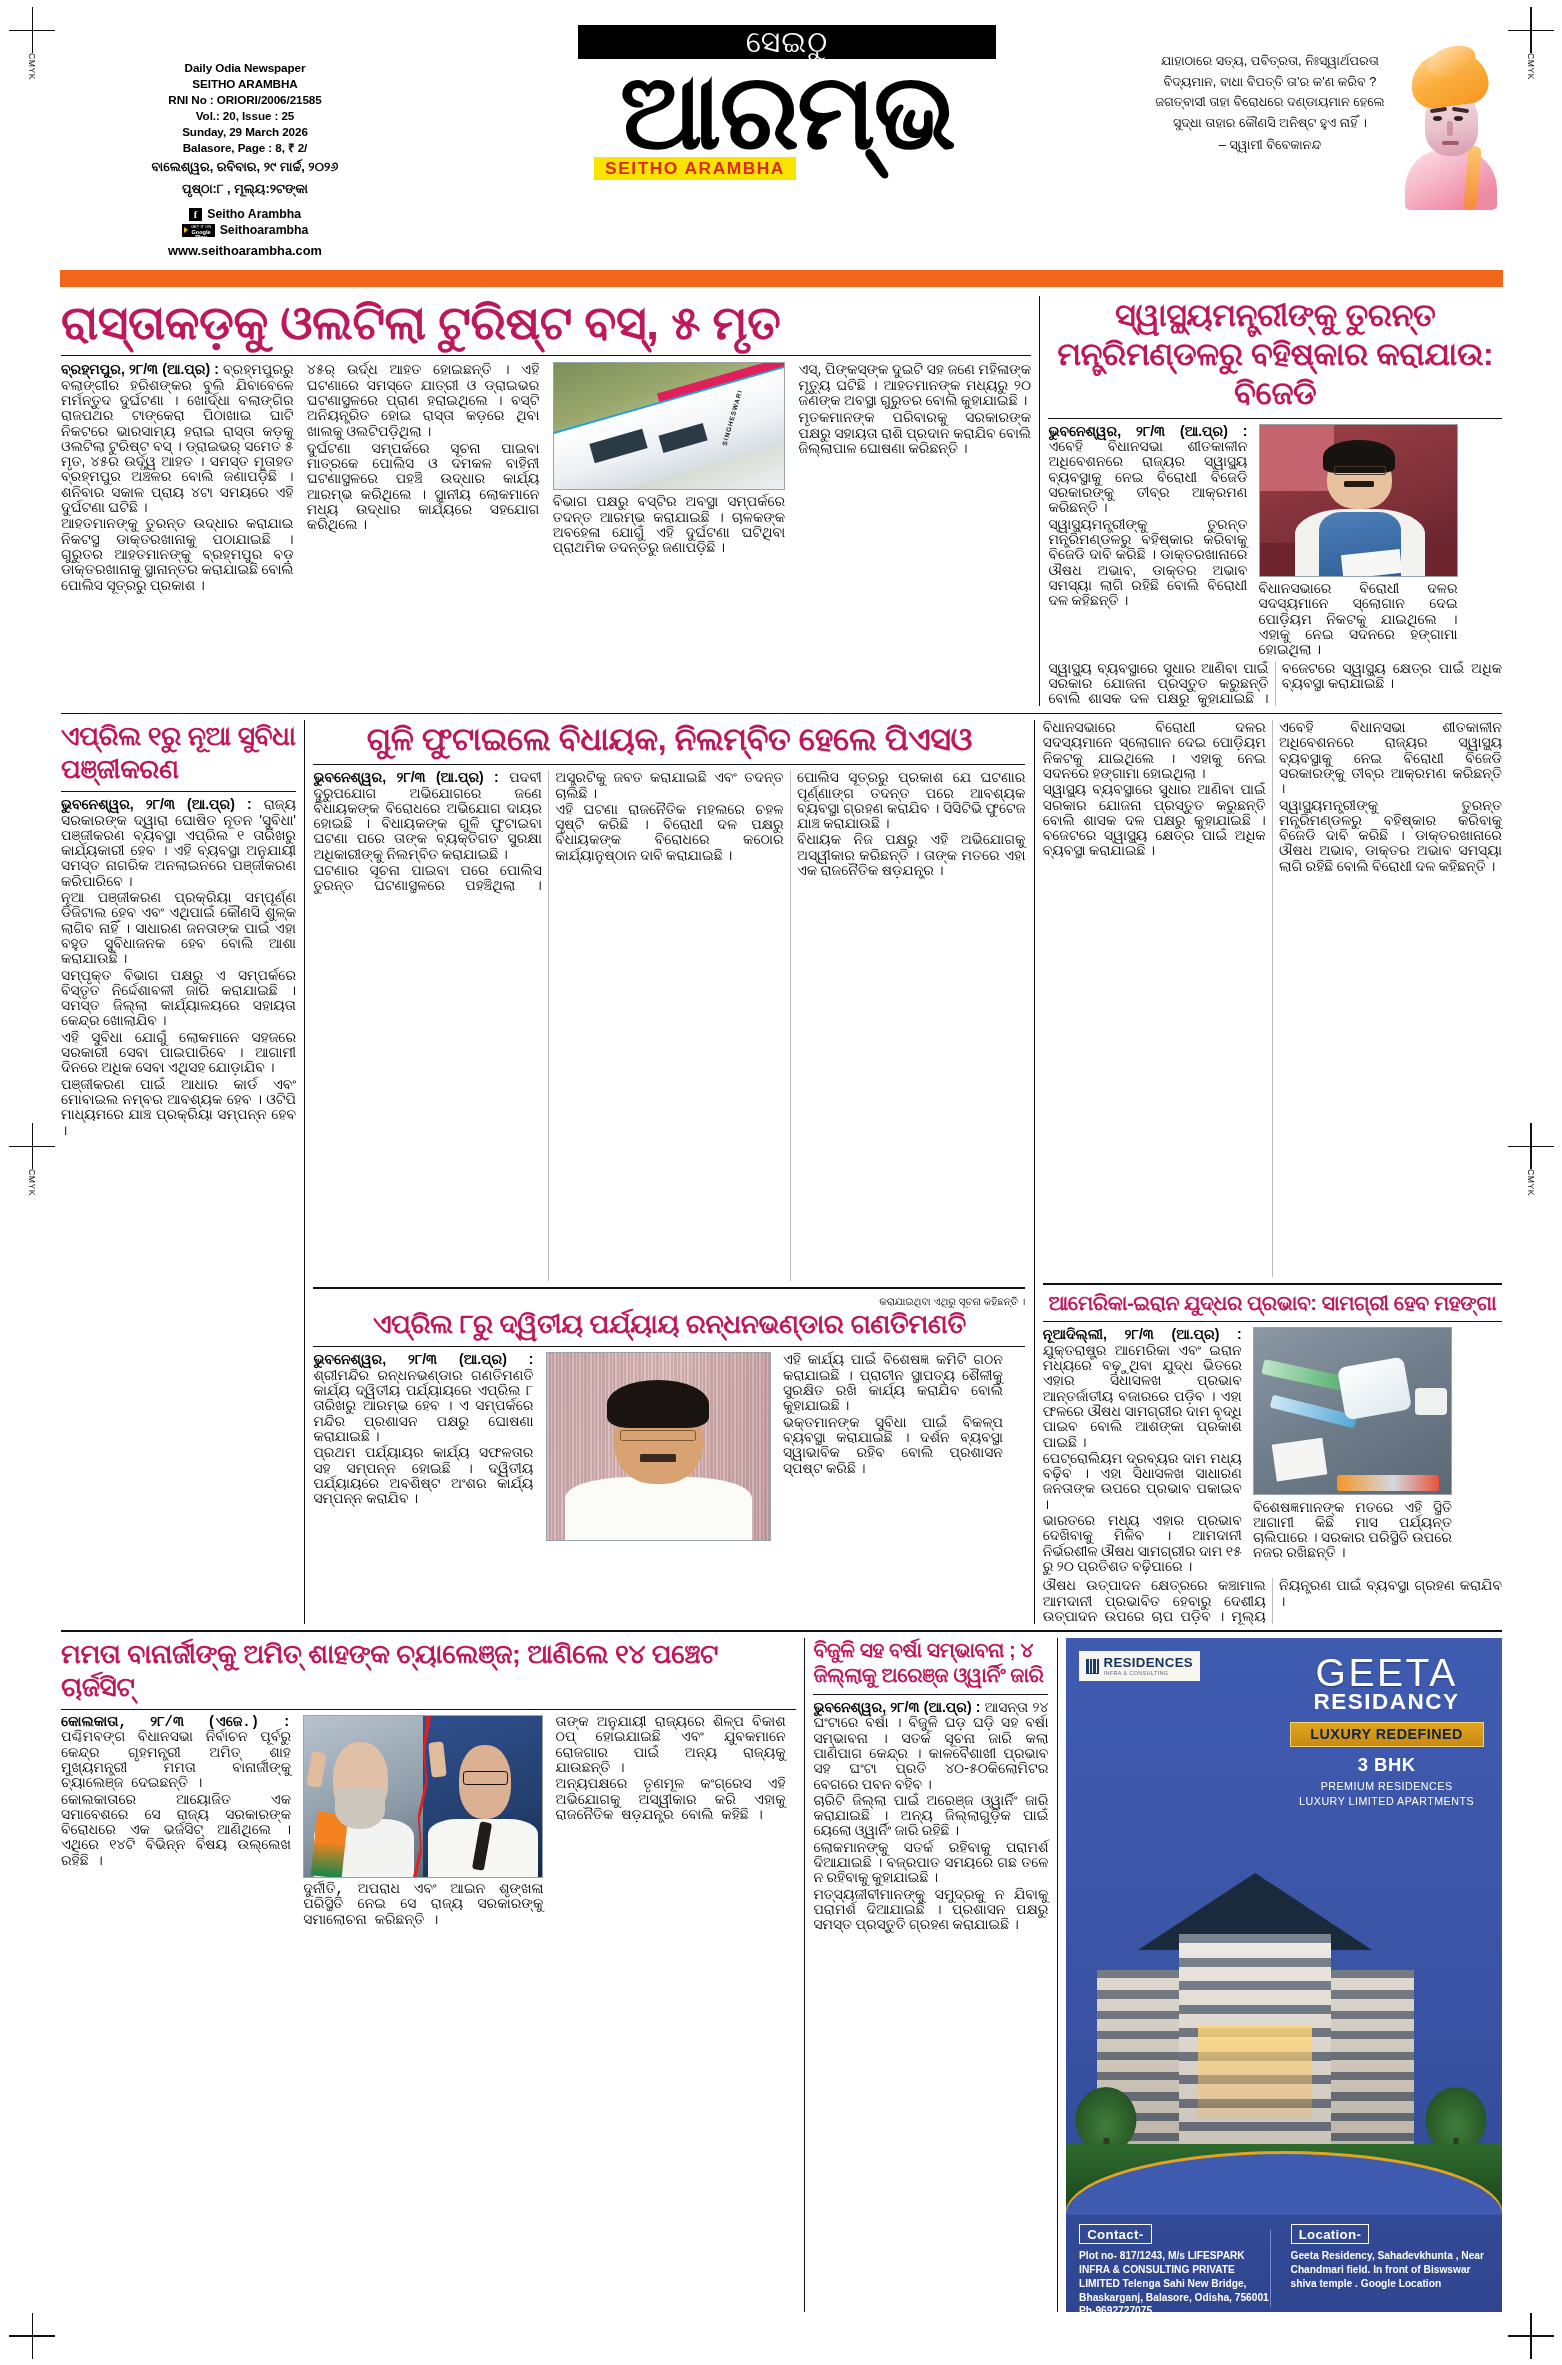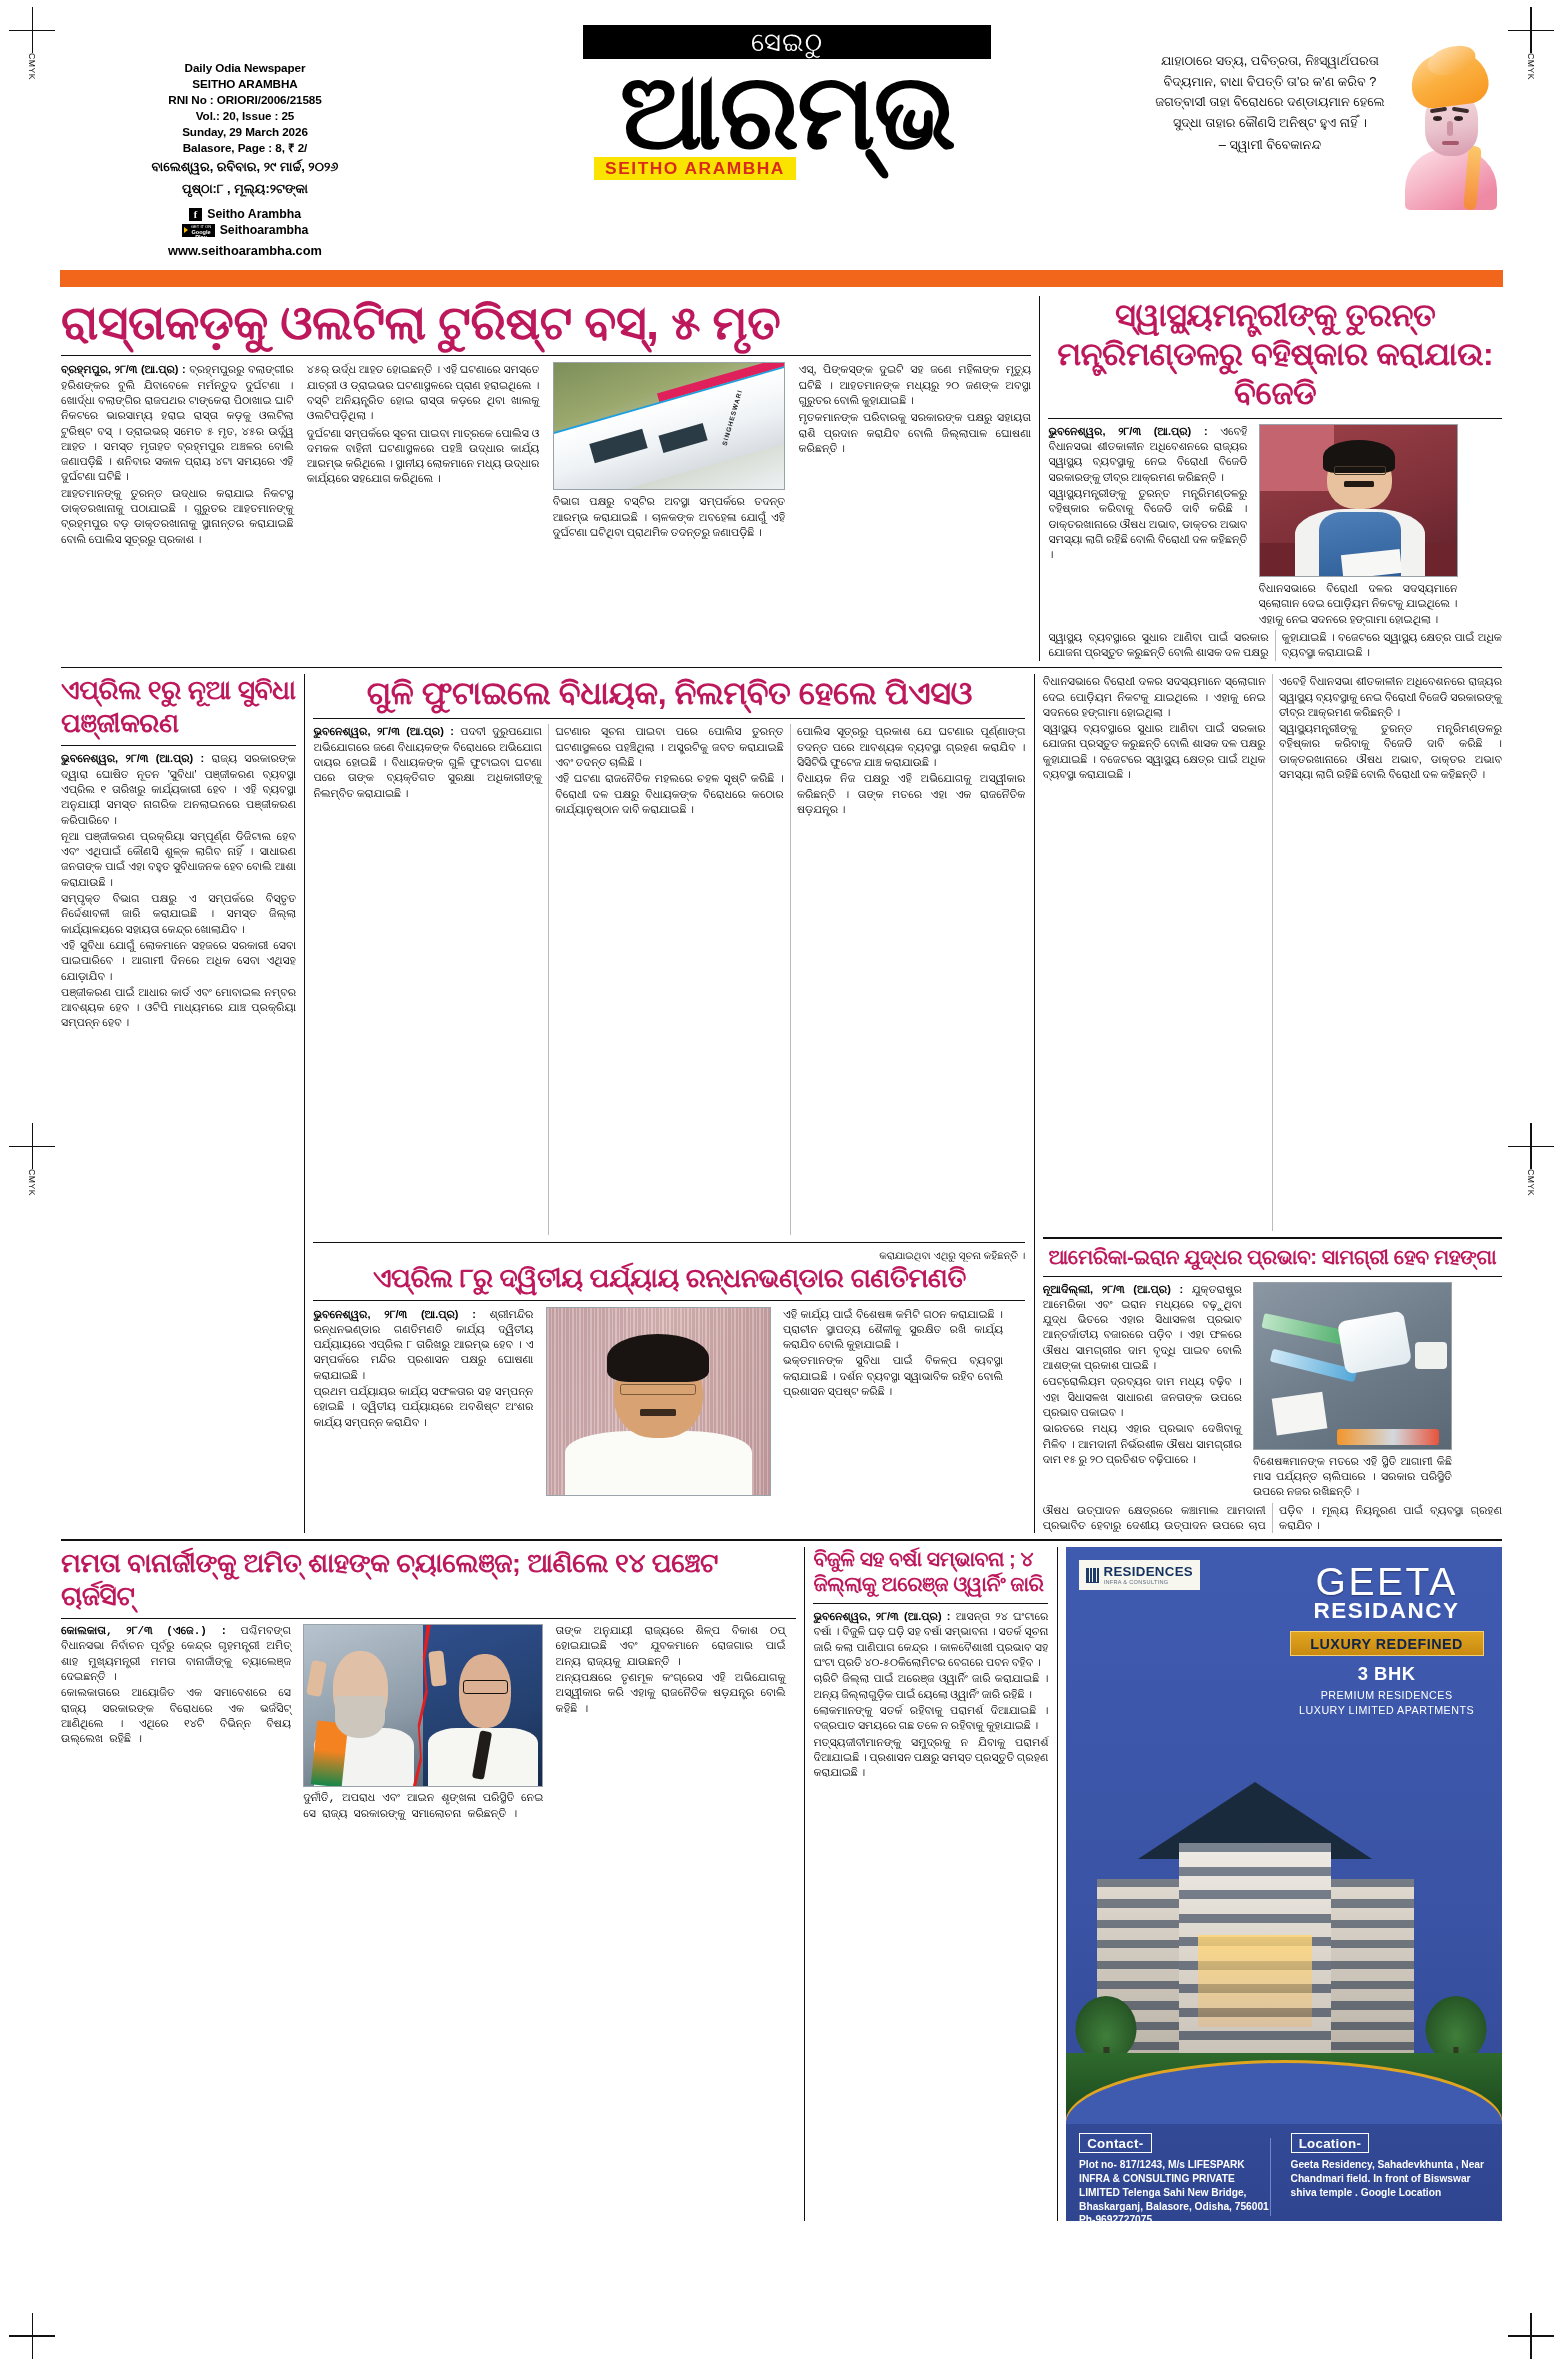--- a/index.html
+++ b/index.html
@@ -83,21 +83,21 @@
   .mh-center {
     flex: 1;
     text-align: center;
     position: relative;
     padding-top: 5.1px;
   }
   .seithu-bar {
     display:inline-block;
     background:#000;
     color:#fff;
-    font-size: 26px;
+    font-size: 30px;
     line-height: 30px;
     letter-spacing: 1px;
     padding: 2px 168px;
     font-family: "Liberation Sans", sans-serif;
   }
   .arambha {
     font-size: 105px;
     line-height: 110px;
     font-weight: bold;
     color: #000;
@@ -210,21 +210,21 @@
   }
   .hl-mega { font-size: 47px; line-height: 53px; }
   .hl-big  { font-size: 32px; line-height: 39px; }
   .hl-mid  { font-size: 26.6px; line-height: 33px; }
   .hl-sm   { font-size: 20.4px; line-height: 25.5px; }
 
   .cols2 { column-count:2; column-gap:13.3px; column-rule:0.5px solid #bbb; }
   .cols3 { column-count:3; column-gap:13.3px; column-rule:0.5px solid #bbb; }
 
   .body {
-    font-size: 11px;
+    font-size: 14px;
     line-height: 15.3px;
     text-align: justify;
     color: #000;
     hyphens: auto;
     word-spacing: -0.5px;
   }
   .body p { margin-bottom: 1px; }
 
   .photo {
     background: #cfd6db;

